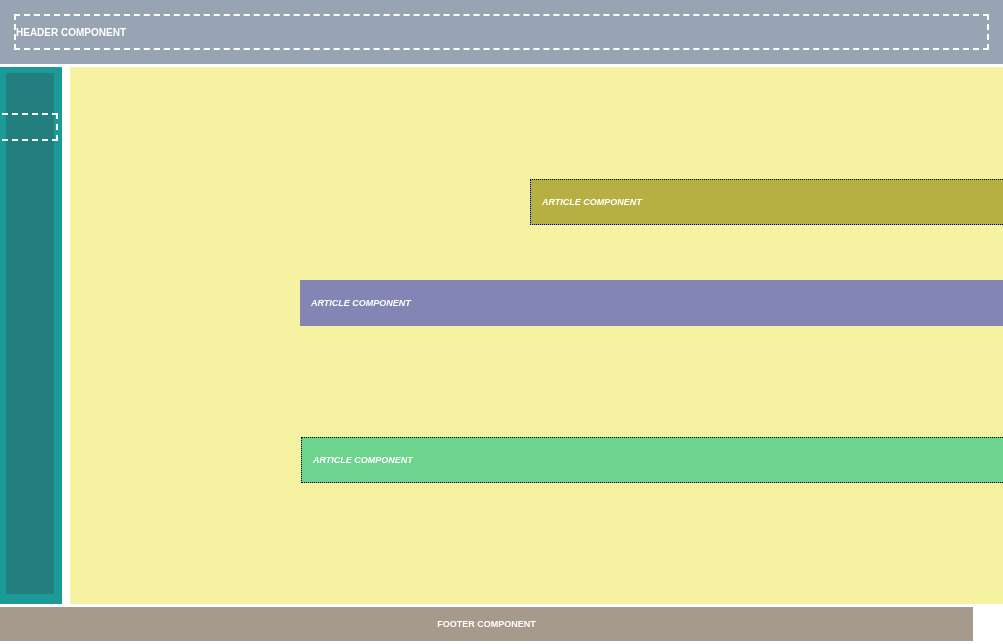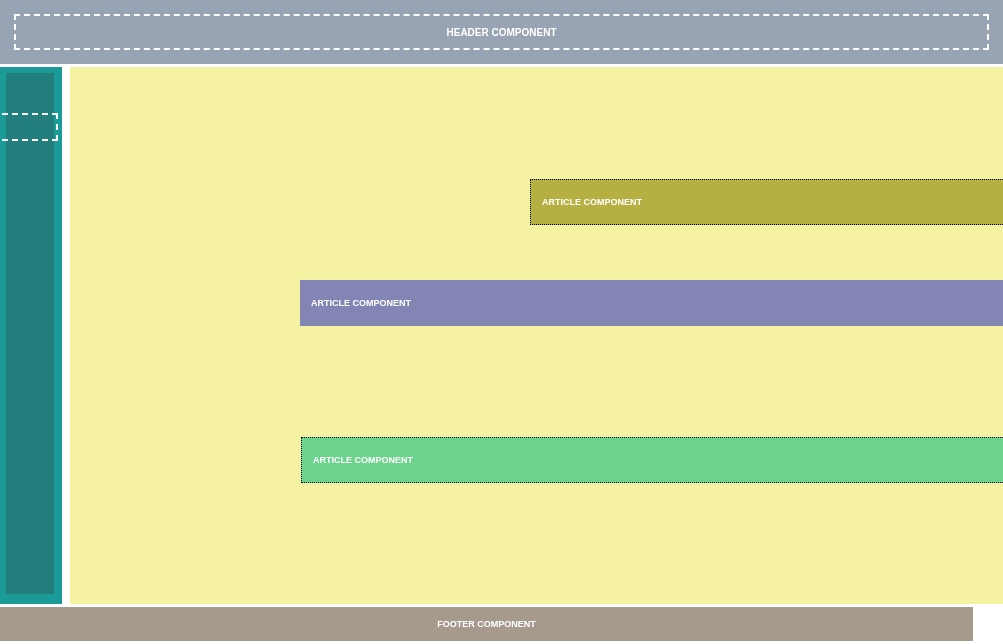--- a/index.html
+++ b/index.html
@@ -26,21 +26,20 @@
       height: 64px;
       background: #98a4b3;
       padding: 14px;
     }
     .header-inner {
       width: 100%;
       height: 36px;
       border: 2px dashed #fff;
       display: flex;
       align-items: center;
-      justify-content: center;
     }
     .sidebar {
       position: absolute;
       left: 0;
       top: 67px;
       width: 62px;
       height: 537px;
       background: #1b9b97;
     }
     .sidebar-inner {
@@ -68,20 +67,21 @@
       height: 537px;
       background: #f5f2a2;
     }
     .article {
       position: absolute;
       height: 46px;
       display: flex;
       align-items: center;
       padding-left: 11px;
       font-size: 9px;
+      font-style: italic;
     }
     .article-1 {
       left: 460px;
       top: 112px;
       width: 473px;
       background: #b6b042;
       border: 1px dotted #000;
       border-right: none;
     }
     .article-2 {

